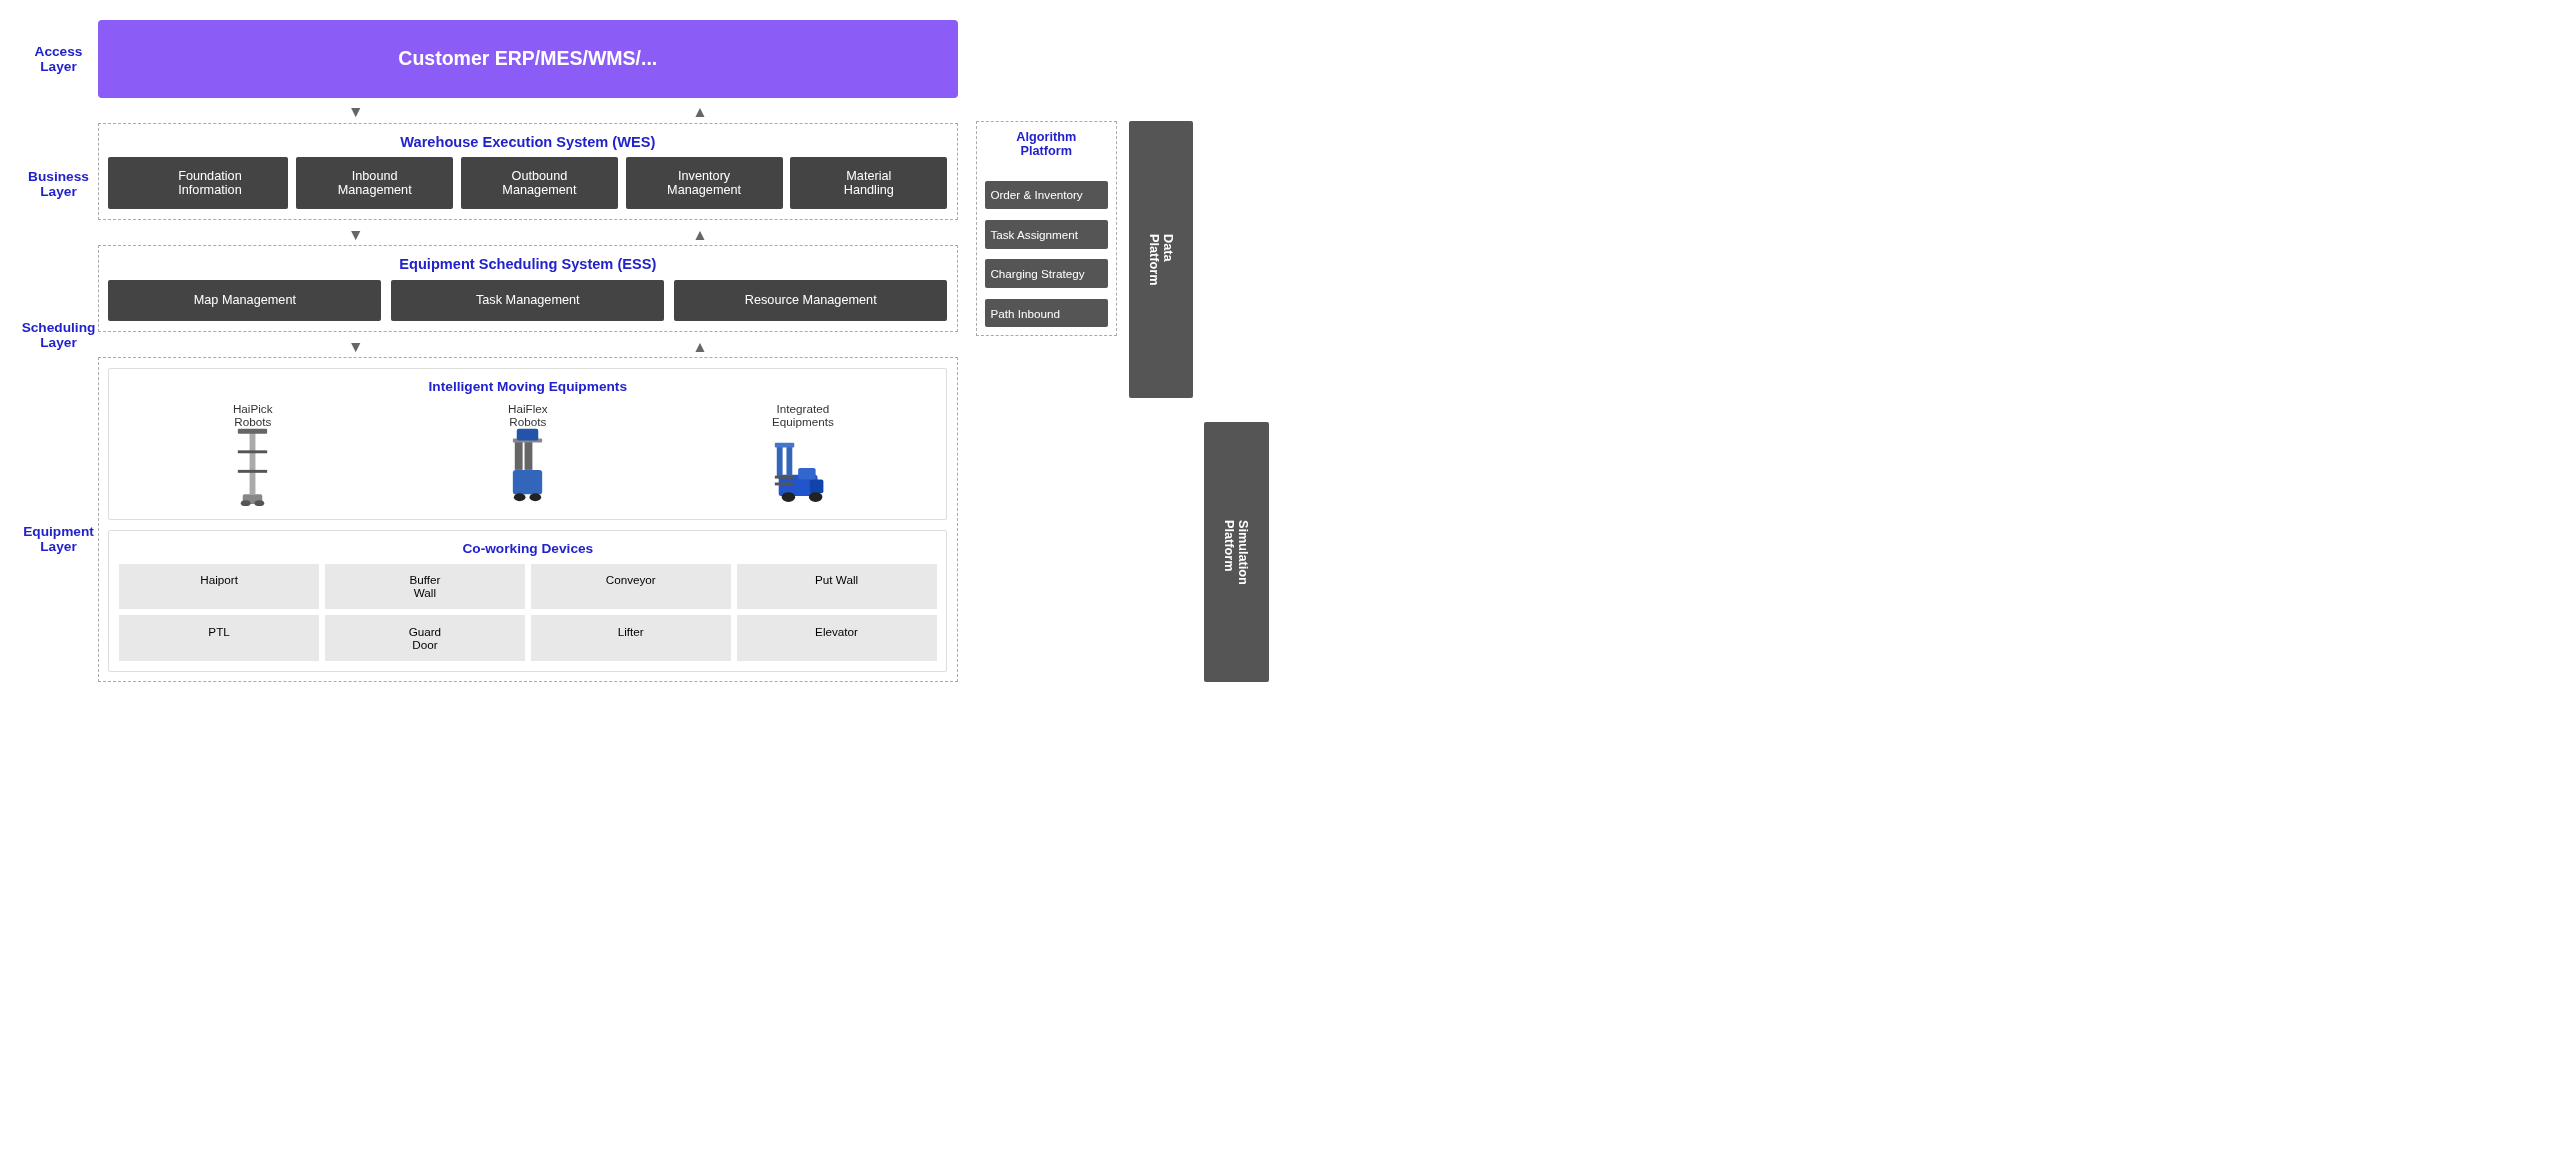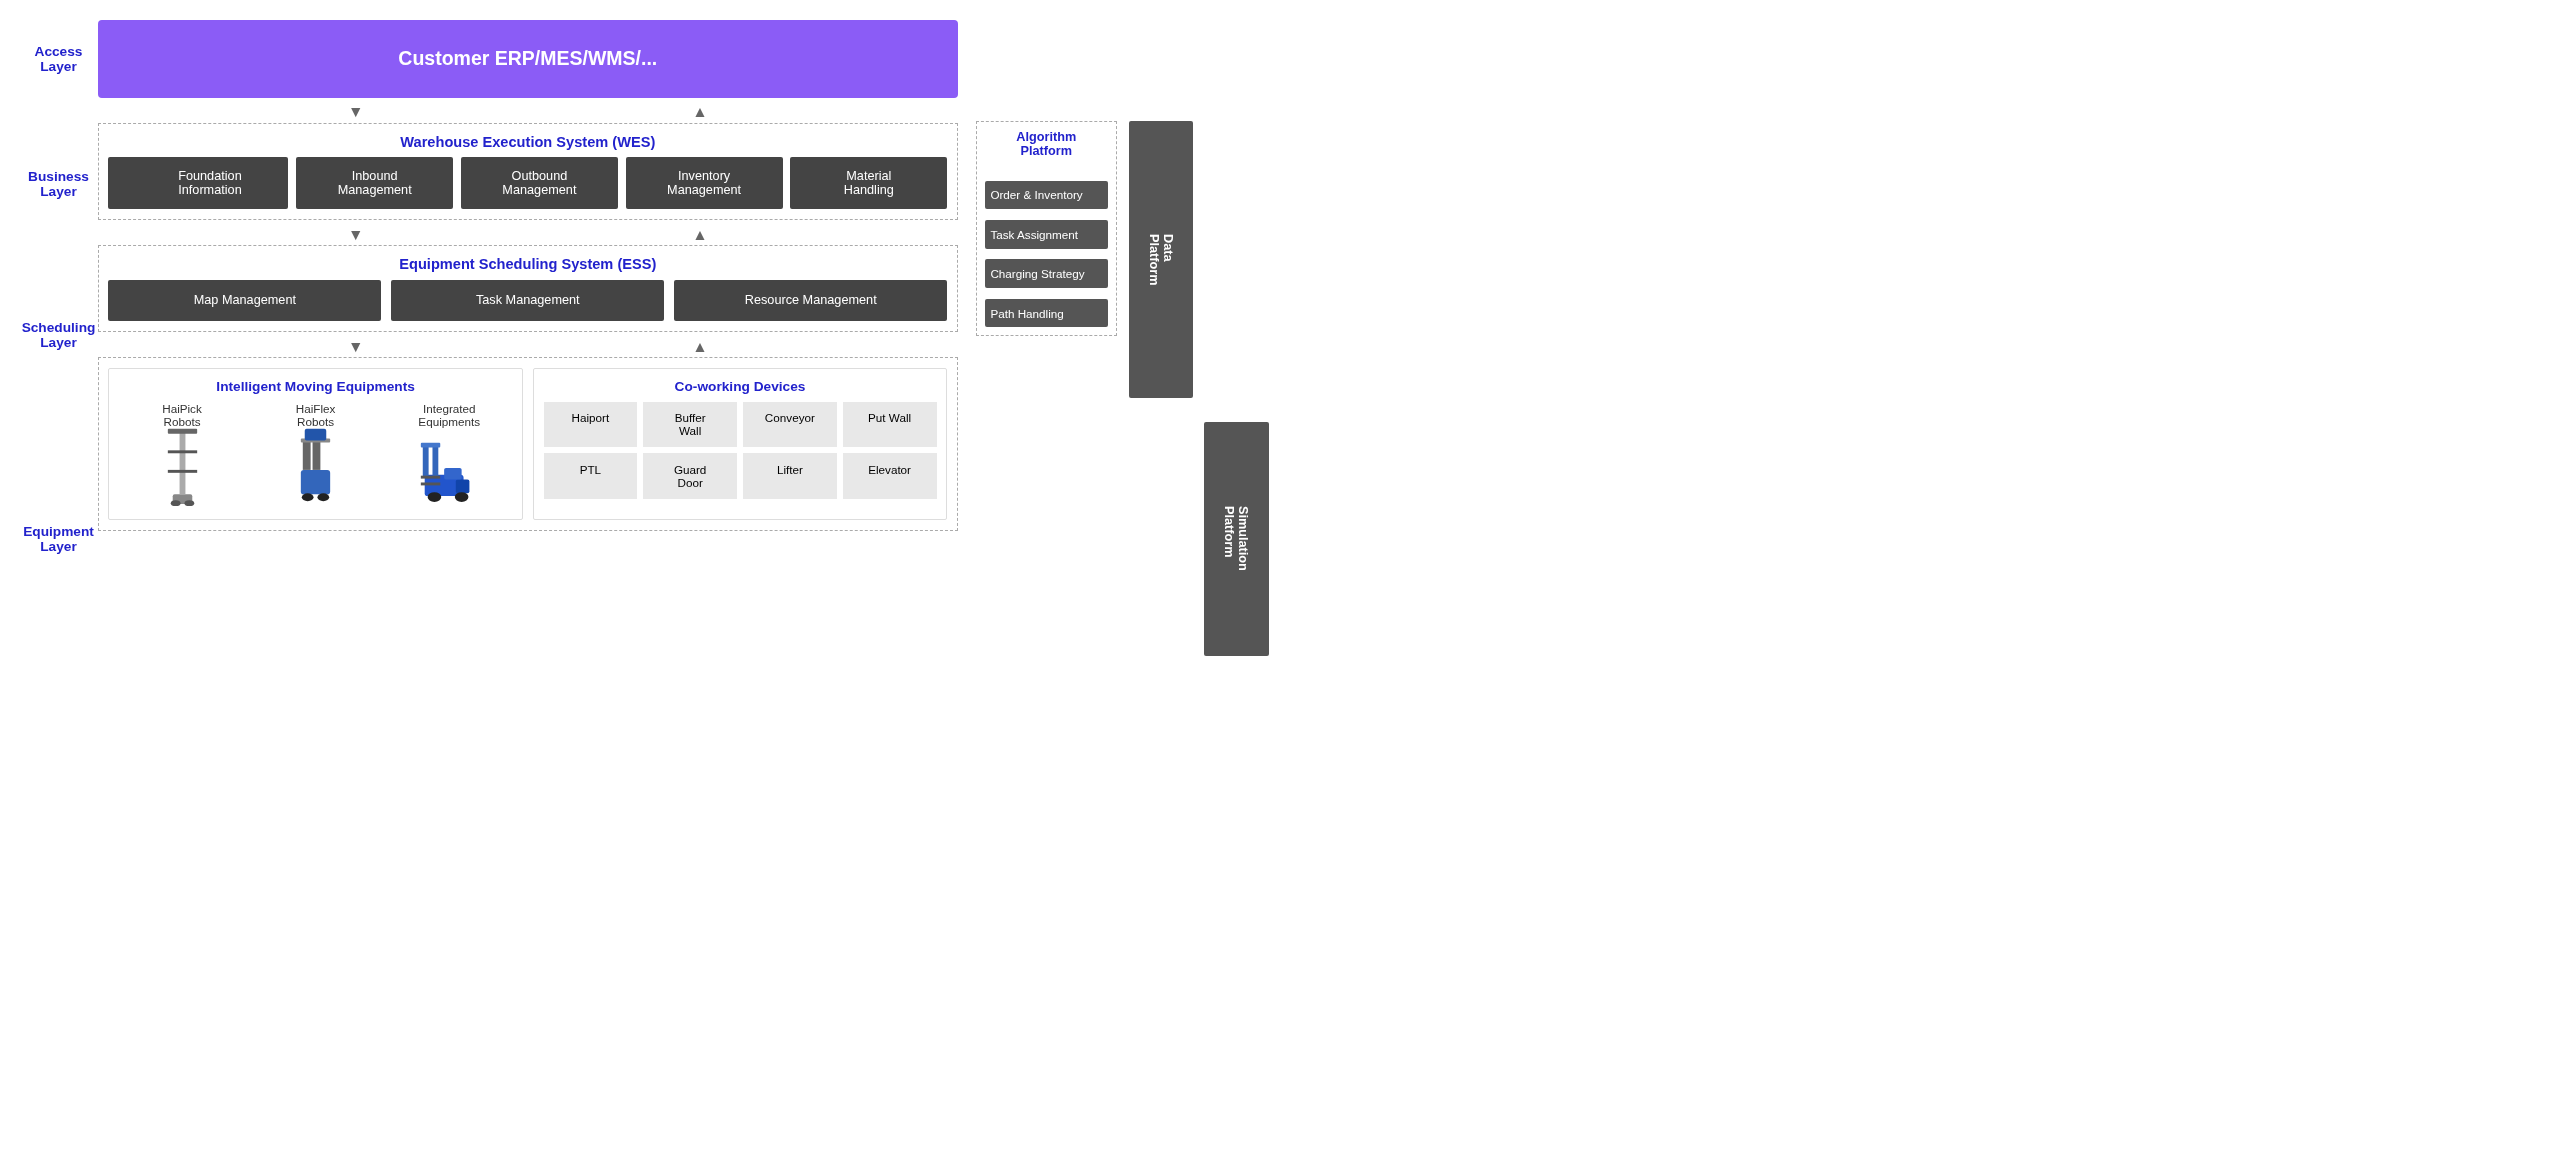--- a/index.html
+++ b/index.html
@@ -69,21 +69,21 @@
       text-align: center;
       font-size: 12.7px;
       flex: 1;
       border-radius: 2px;
     }
     
     .equipment-layer-box {
       border: 1.5px dashed #aaa;
       padding: 9.8px;
       display: flex;
-      flex-direction: row;
+      flex-direction: column;
       gap: 9.8px;
     }
     .intelligent-moving {
       flex: 1;
       border: 1.5px solid #ddd;
       padding: 9.8px;
       border-radius: 2px;
     }
     .coworking-devices {
       flex: 1;
@@ -402,21 +402,21 @@
     <div style="height:23.4px;"></div>
 
     <div class="algorithm-platform-box" style="display:flex; flex-direction:column; gap:5.9px; margin-left:9.8px;">
       <div class="algo-title">
         <span style="white-space:pre-line; font-size:12.7px; font-weight:bold; color:#2222cc;">Algorithm
 Platform</span>
       </div>
       <div class="algo-module">Order &amp; Inventory</div>
       <div class="algo-module">Task Assignment</div>
       <div class="algo-module">Charging Strategy</div>
-      <div class="algo-module">Path Handling</div>
+      <div class="algo-module">Path Inbound</div>
     </div>
 
     <div style="height:23.4px;"></div>
 
     <div style="flex:1;"></div>
   </div>
 
   <div class="right-data-col">
 
     <div style="height:78px;"></div>

